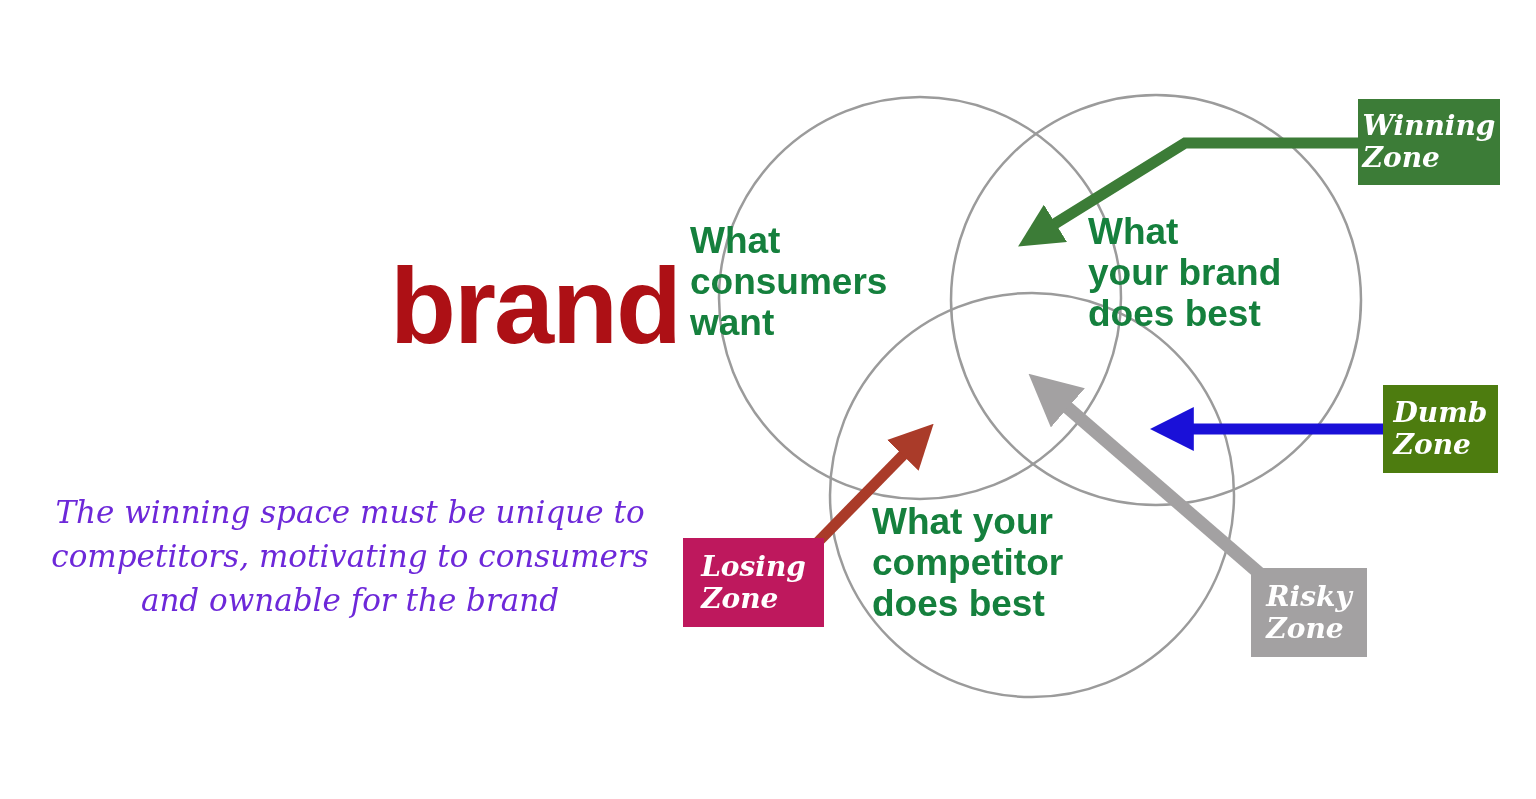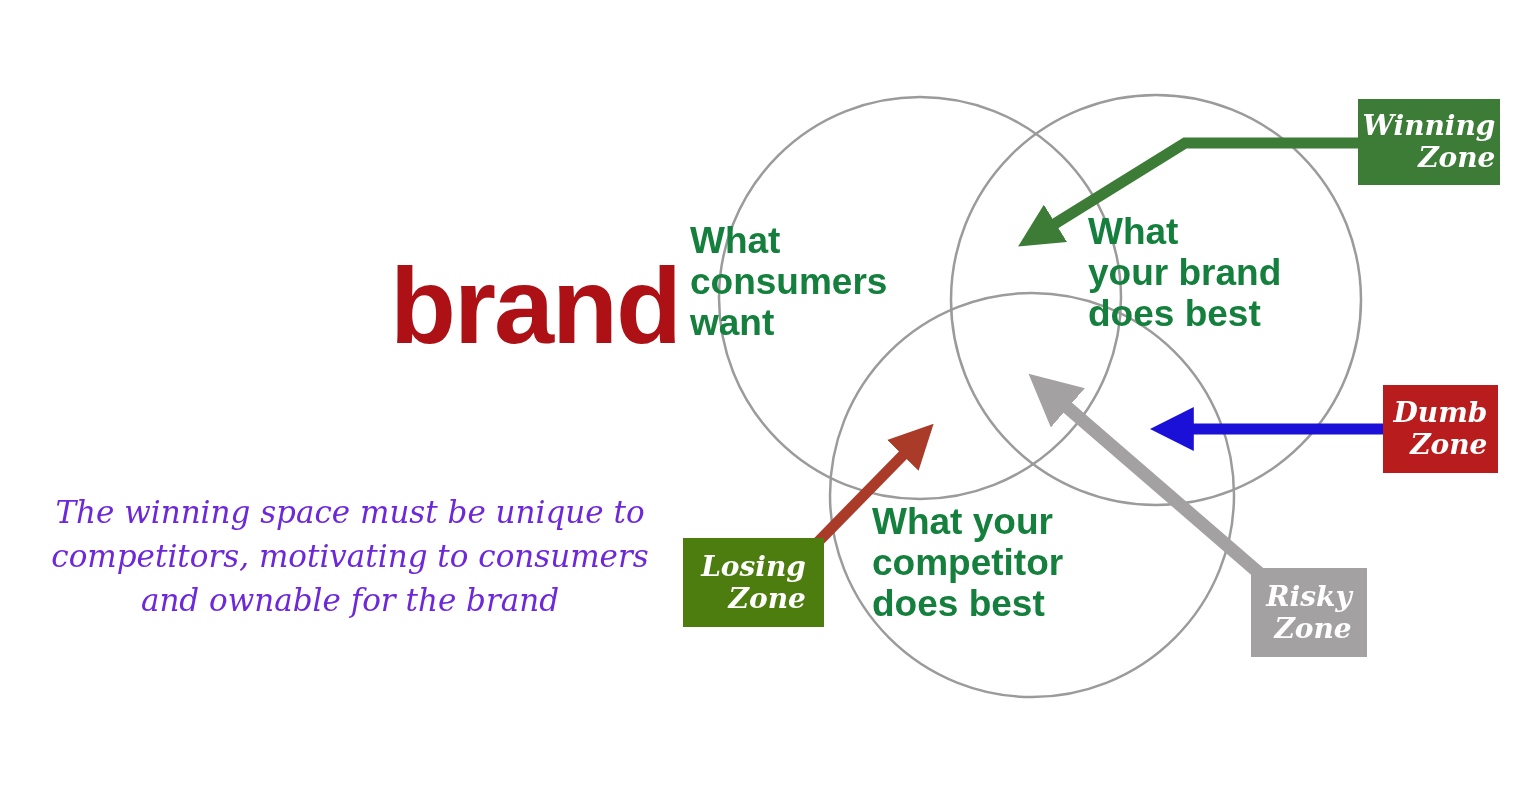--- a/index.html
+++ b/index.html
@@ -44,21 +44,21 @@
   }
   .lbl-consumers  { left: 690px;  top: 220px; width: 280px; }
   .lbl-brand      { left: 1088px; top: 211px; width: 280px; }
   .lbl-competitor { left: 872px;  top: 501px; width: 300px; }
 
   
   .zone-box {
     display: flex;
     align-items: center;
     justify-content: center;
-    text-align: right;
+    text-align: left;
     color: #ffffff;
     font-family: "DejaVu Serif", serif;
     font-style: italic;
     font-weight: 700;
     font-size: 28px;
     line-height: 32px;
     white-space: pre-line;
   }
   .zb-winning { left: 1358px; top: 99px;  width: 142px; height: 86px; }
   .zb-dumb    { left: 1383px; top: 385px; width: 115px; height: 88px; }
@@ -110,25 +110,25 @@
 your brand
 does best</div>
   <div class="abs circle-label lbl-competitor">What your
 competitor
 does best</div>
 
   <div class="abs zone-box zb-winning" style="background: rgb(60, 124, 55);">
     <span>Winning
 Zone</span>
   </div>
-  <div class="abs zone-box zb-dumb" style="background: #b91c1c;">
+  <div class="abs zone-box zb-dumb" style="background: #4d7c0f;">
     <span>Dumb
 Zone</span>
   </div>
-  <div class="abs zone-box zb-losing" style="background: #4d7c0f;">
+  <div class="abs zone-box zb-losing" style="background: #be185d;">
     <span>Losing
 Zone</span>
   </div>
   <div class="abs zone-box zb-risky" style="background: rgb(163, 161, 162);">
     <span>Risky
 Zone</span>
   </div>
 
 </div>
 

